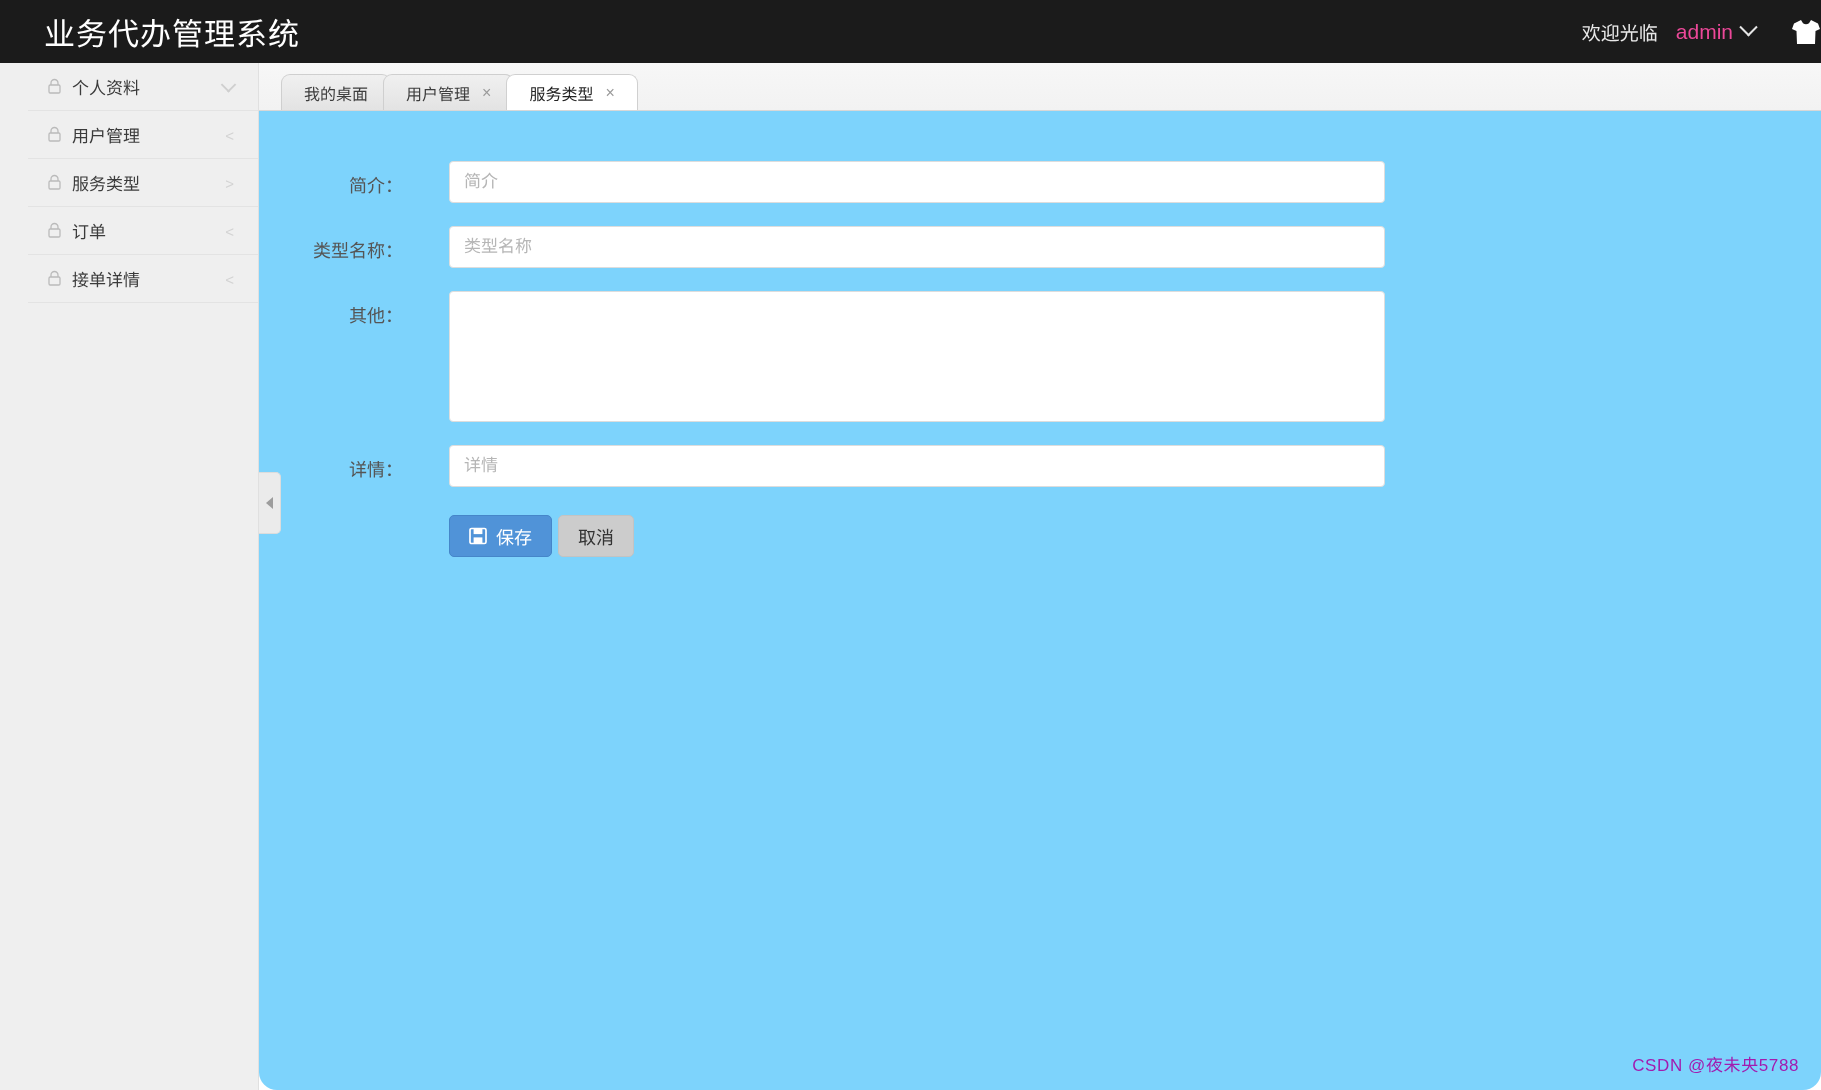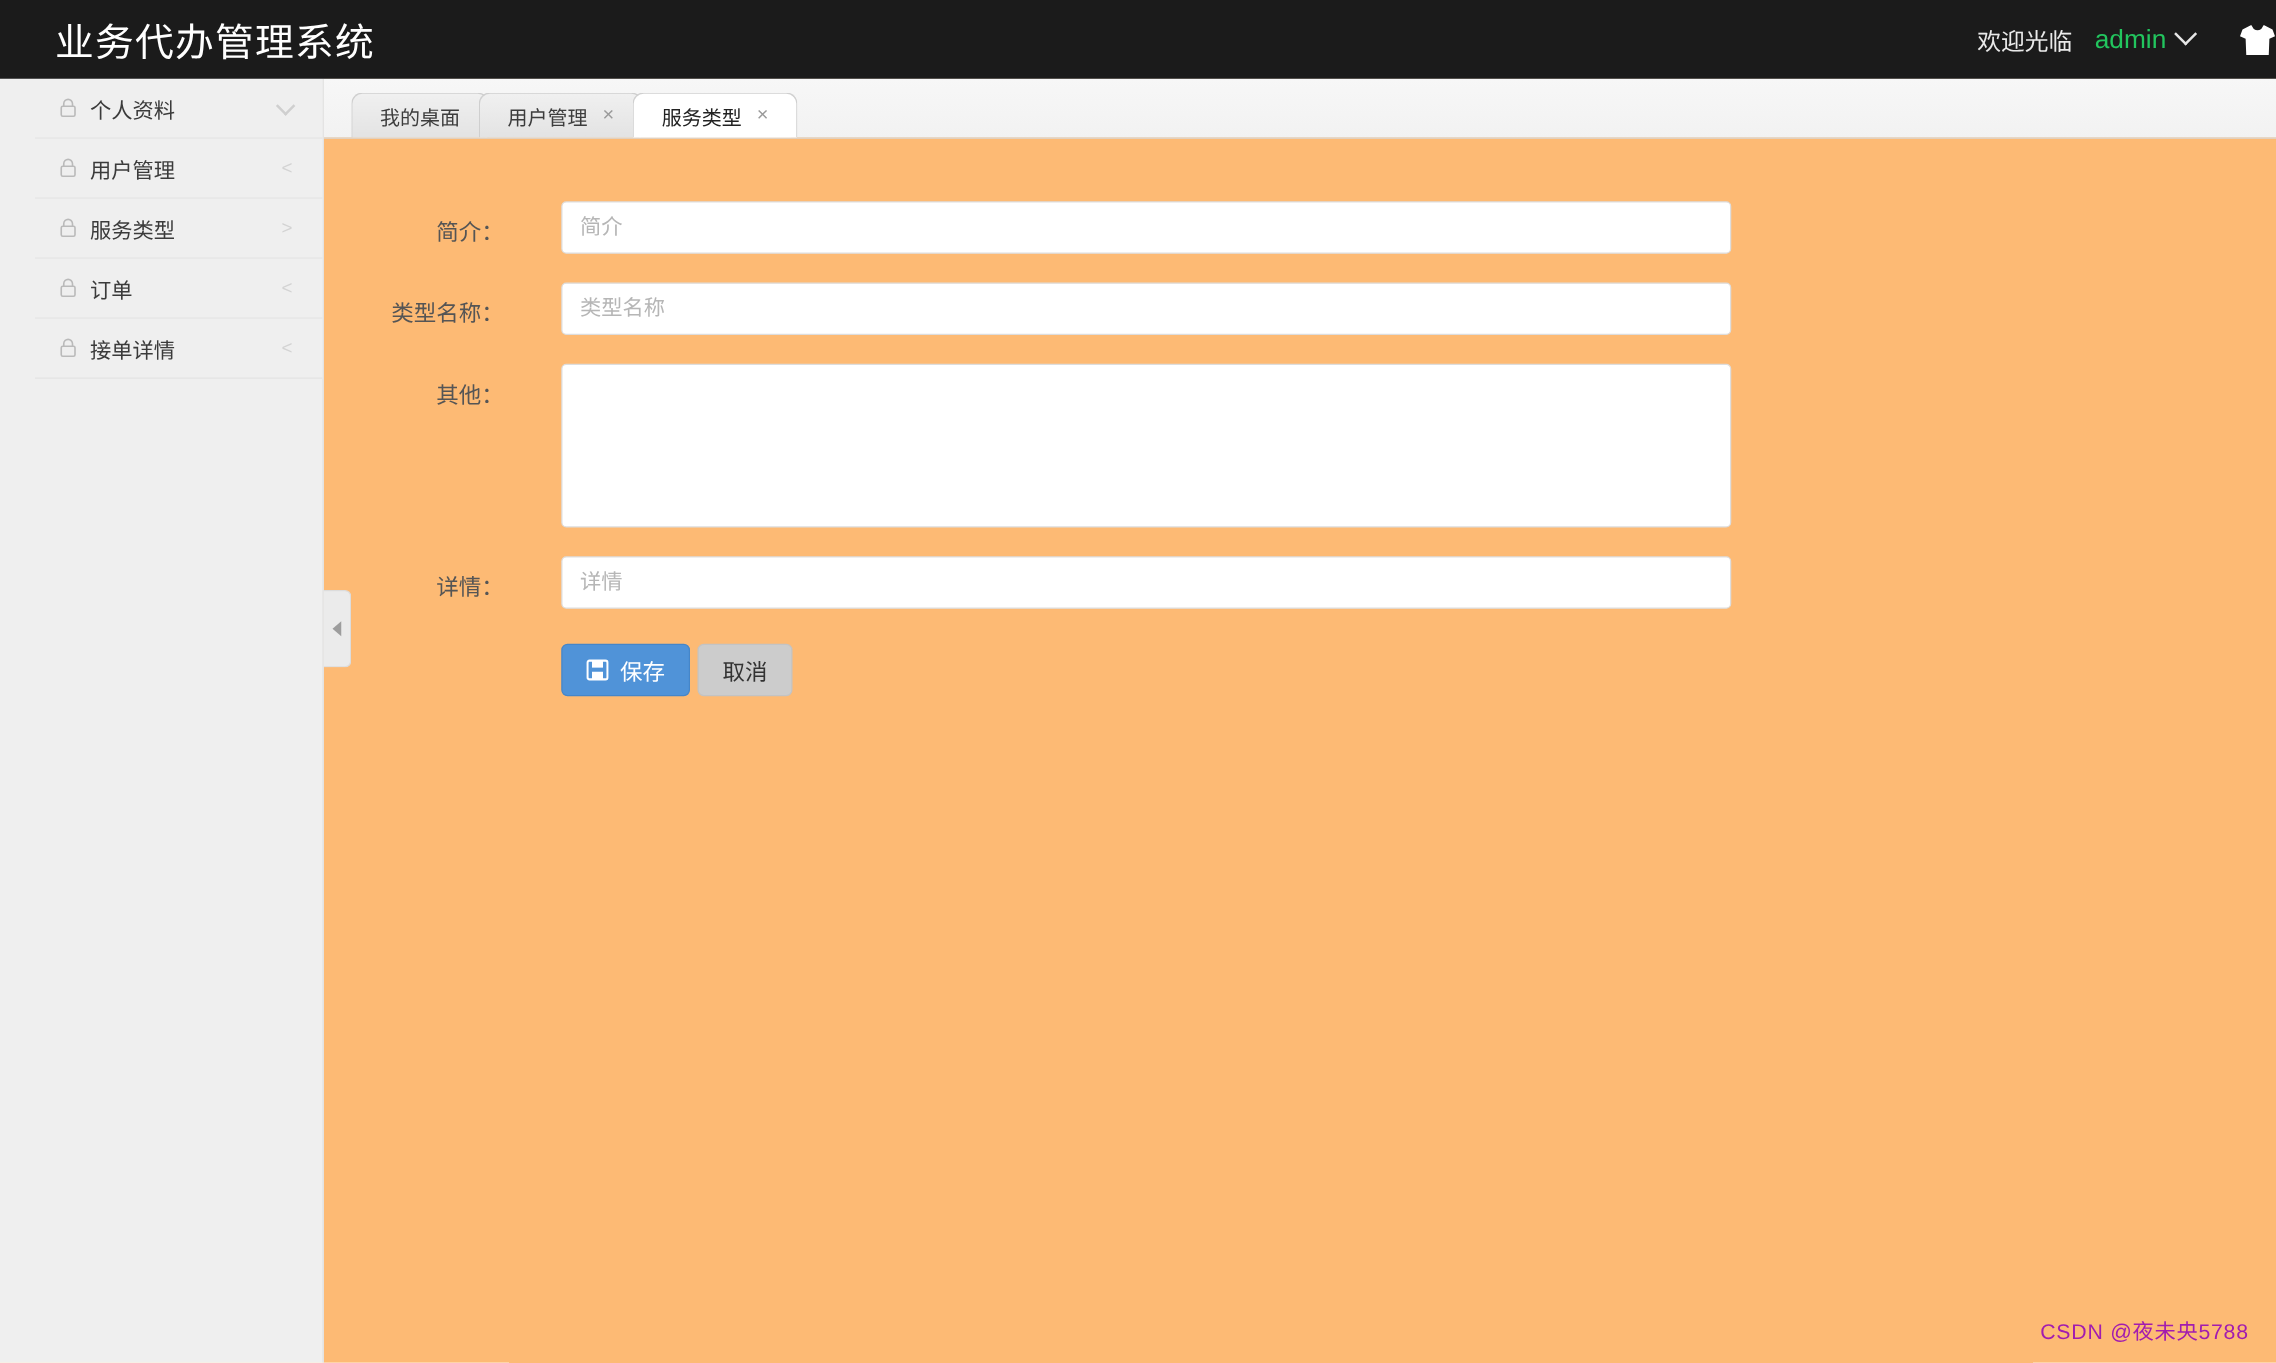--- a/index.html
+++ b/index.html
@@ -38,21 +38,21 @@
     font-size: 19px;
     color: #e9e9e9;
     white-space: nowrap;
   }
   .user-menu {
     display: flex; align-items: center; gap: 9px;
     cursor: pointer;
   }
   .user-name {
     font-size: 21px;
-    color: #22c55e;
+    color: #ec4899;
     white-space: nowrap;
   }
   .caret-down {
     display: inline-block;
     width: 13px; height: 13px;
     border-right: 2.2px solid #e6e6e6;
     border-bottom: 2.2px solid #e6e6e6;
     transform: rotate(45deg) translate(-3px,-3px);
   }
   .shirt-icon { width: 30px; height: 26px; margin-left: 18px; cursor: pointer; }
@@ -96,21 +96,22 @@
     border-bottom: 2px solid #cfcfcf;
     transform: translateY(-70%) rotate(45deg);
     font-size: 0;
   }
 
   
   .main {
     position: absolute;
     top: 63px; left: 259px;
     width: 1562px; height: 1027px;
-    background: #fdba74;
+    background: #7dd3fc;
+    border-radius: 18px;
   }
   .tabstrip {
     position: relative;
     height: 48px;
     background: linear-gradient(#f7f7f7, #f2f2f2);
     border-bottom: 1px solid #d7d7d7;
     display: flex; align-items: flex-end;
     padding-left: 22px;
   }
   .tab {

